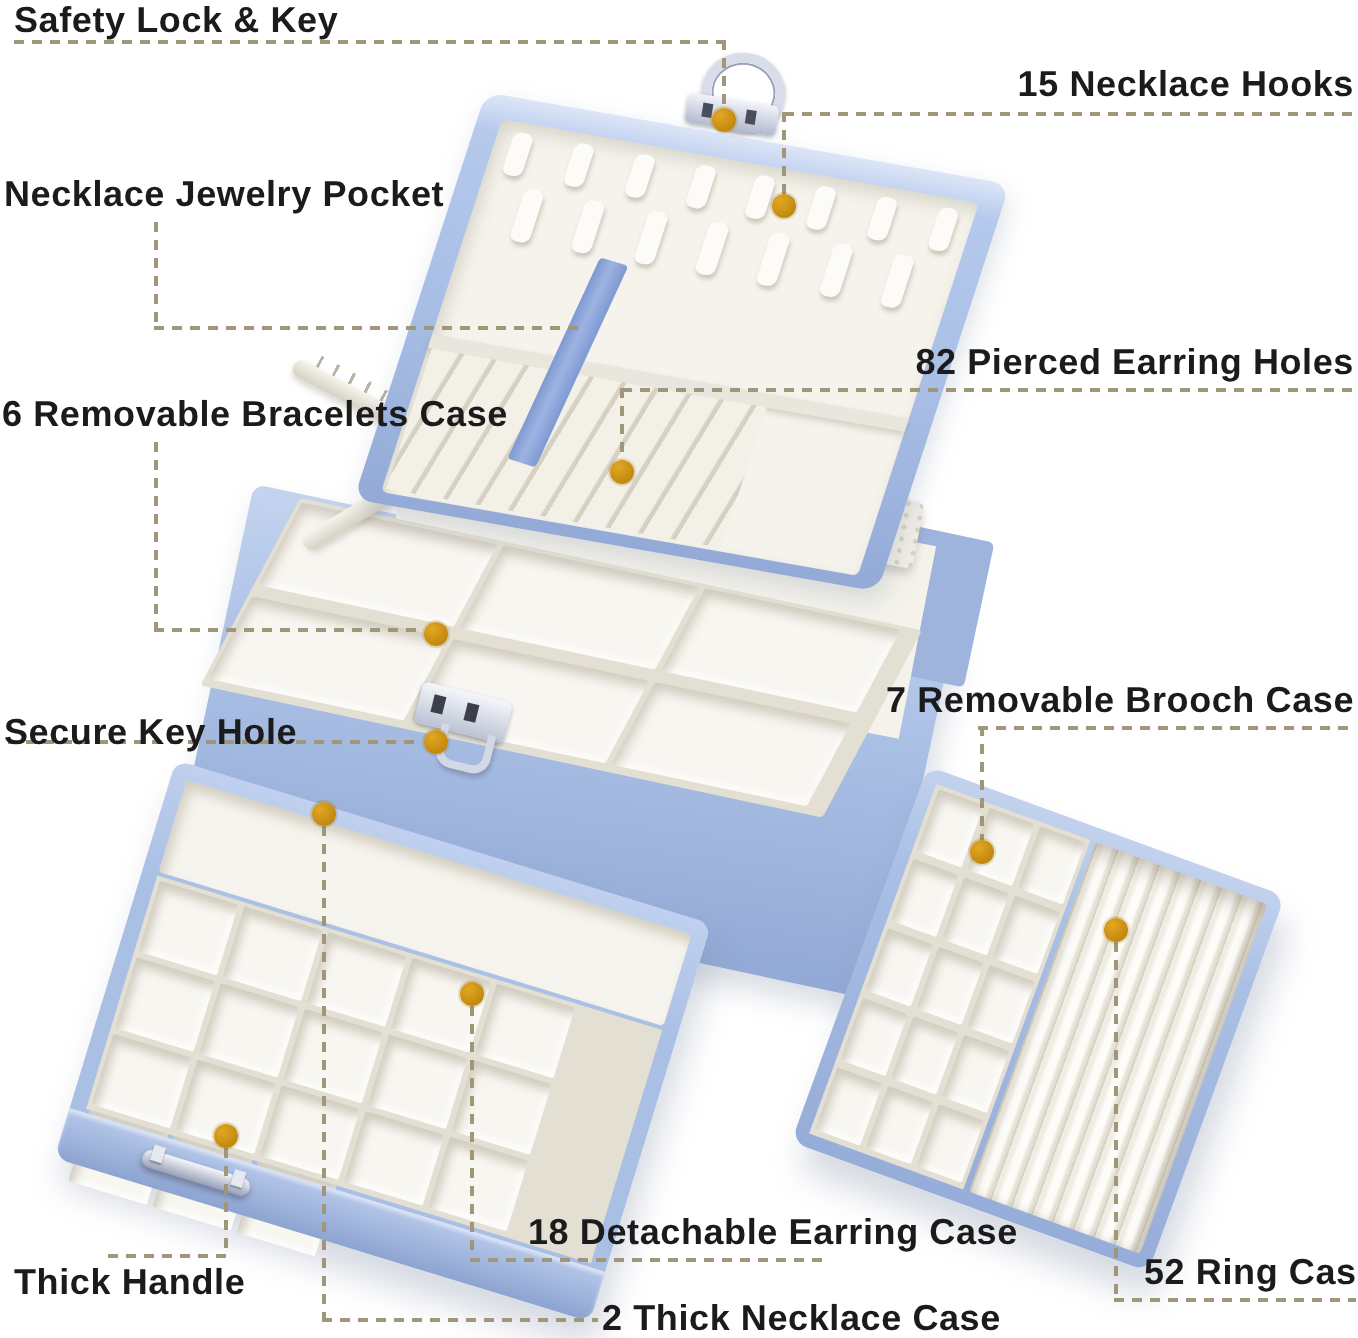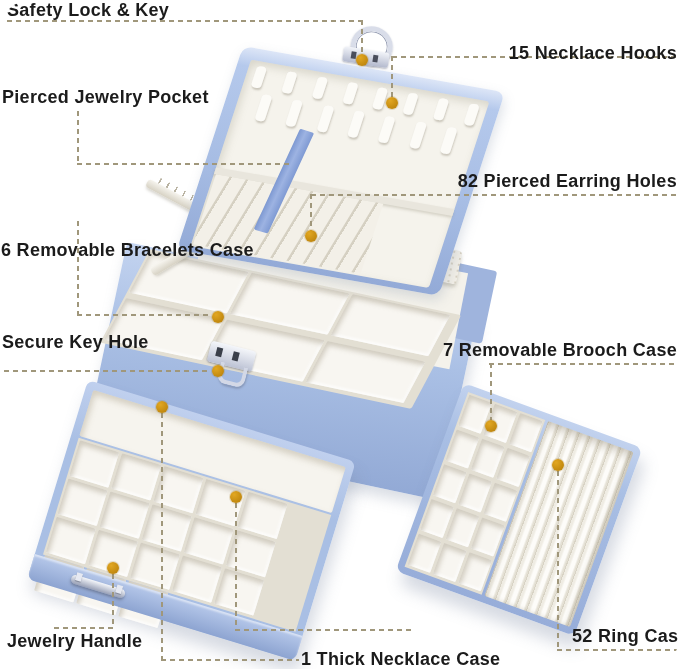--- a/index.html
+++ b/index.html
@@ -1,17 +1,17 @@
 <!DOCTYPE html>
 <html><head>
 <meta charset="utf-8">
 <style>
   html,body{margin:0;padding:0;background:#fff;}
   .stage{position:relative;width:679px;height:669px;background:#ffffff;overflow:hidden;
-         font-family:"Liberation Sans",sans-serif;border-radius:31px;}
+         font-family:"Liberation Sans",sans-serif;}
   
   .lbl{position:absolute;font-size:18px;font-weight:700;color:#1b1b1b;letter-spacing:.3px;
        white-space:nowrap;z-index:40;line-height:1.05;}
   .dash-h{position:absolute;height:2px;z-index:30;
           background:repeating-linear-gradient(90deg,#a0977b 0 5px,transparent 5px 9px);}
   .dash-v{position:absolute;width:2px;z-index:30;
           background:repeating-linear-gradient(180deg,#a0977b 0 5px,transparent 5px 9px);}
   .dot{position:absolute;width:12px;height:12px;border-radius:50%;z-index:35;
        background:radial-gradient(circle at 35% 30%,#e2a722,#b47c07);
        box-shadow:0 0 0 1px rgba(150,104,10,.2);}
@@ -268,23 +268,24 @@
   <span class="dot" style="left:305px;top:230px;"></span>
   <span class="dot" style="left:212px;top:311px;"></span>
   <span class="dot" style="left:212px;top:365px;"></span>
   <span class="dot" style="left:485px;top:420px;"></span>
   <span class="dot" style="left:156px;top:401px;"></span>
   <span class="dot" style="left:230px;top:491px;"></span>
   <span class="dot" style="left:552px;top:459px;"></span>
   <span class="dot" style="left:107px;top:562px;"></span>
 
   <div class="lbl" style="left:7px;top:1px;">Safety Lock &amp; Key</div>
-  <div class="lbl" style="right:2px;top:44px;">15 Necklace Hooks</div>
-  <div class="lbl" style="left:2px;top:88px;">Pierced Jewelry Pocket</div>
+  <div class="lbl" style="right:2px;top:33px;">15 Necklace Hooks</div>
+  <div class="lbl" style="left:2px;top:88px;">Necklace Jewelry Pocket</div>
   <div class="lbl" style="right:2px;top:172px;">82 Pierced Earring Holes</div>
-  <div class="lbl" style="left:1px;top:198px;margin-top:43px;">6 Removable Bracelets Case</div>
+  <div class="lbl" style="left:1px;top:198px;">6 Removable Bracelets Case</div>
   <div class="lbl" style="right:2px;top:341px;">7 Removable Brooch Case</div>
-  <div class="lbl" style="left:2px;top:333px;">Secure Key Hole</div>
-  <div class="lbl" style="left:7px;top:632px;">Jewelry Handle</div>
+  <div class="lbl" style="left:2px;top:357px;">Secure Key Hole</div>
+  <div class="lbl" style="left:264px;top:607px;">18 Detachable Earring Case</div>
+  <div class="lbl" style="left:7px;top:632px;">Thick Handle</div>
   <div class="lbl" style="left:572px;top:627px;">52 Ring Case</div>
-  <div class="lbl" style="left:301px;top:650px;">1 Thick Necklace Case</div>
+  <div class="lbl" style="left:301px;top:650px;">2 Thick Necklace Case</div>
 
 </div>
 
 </body></html>

